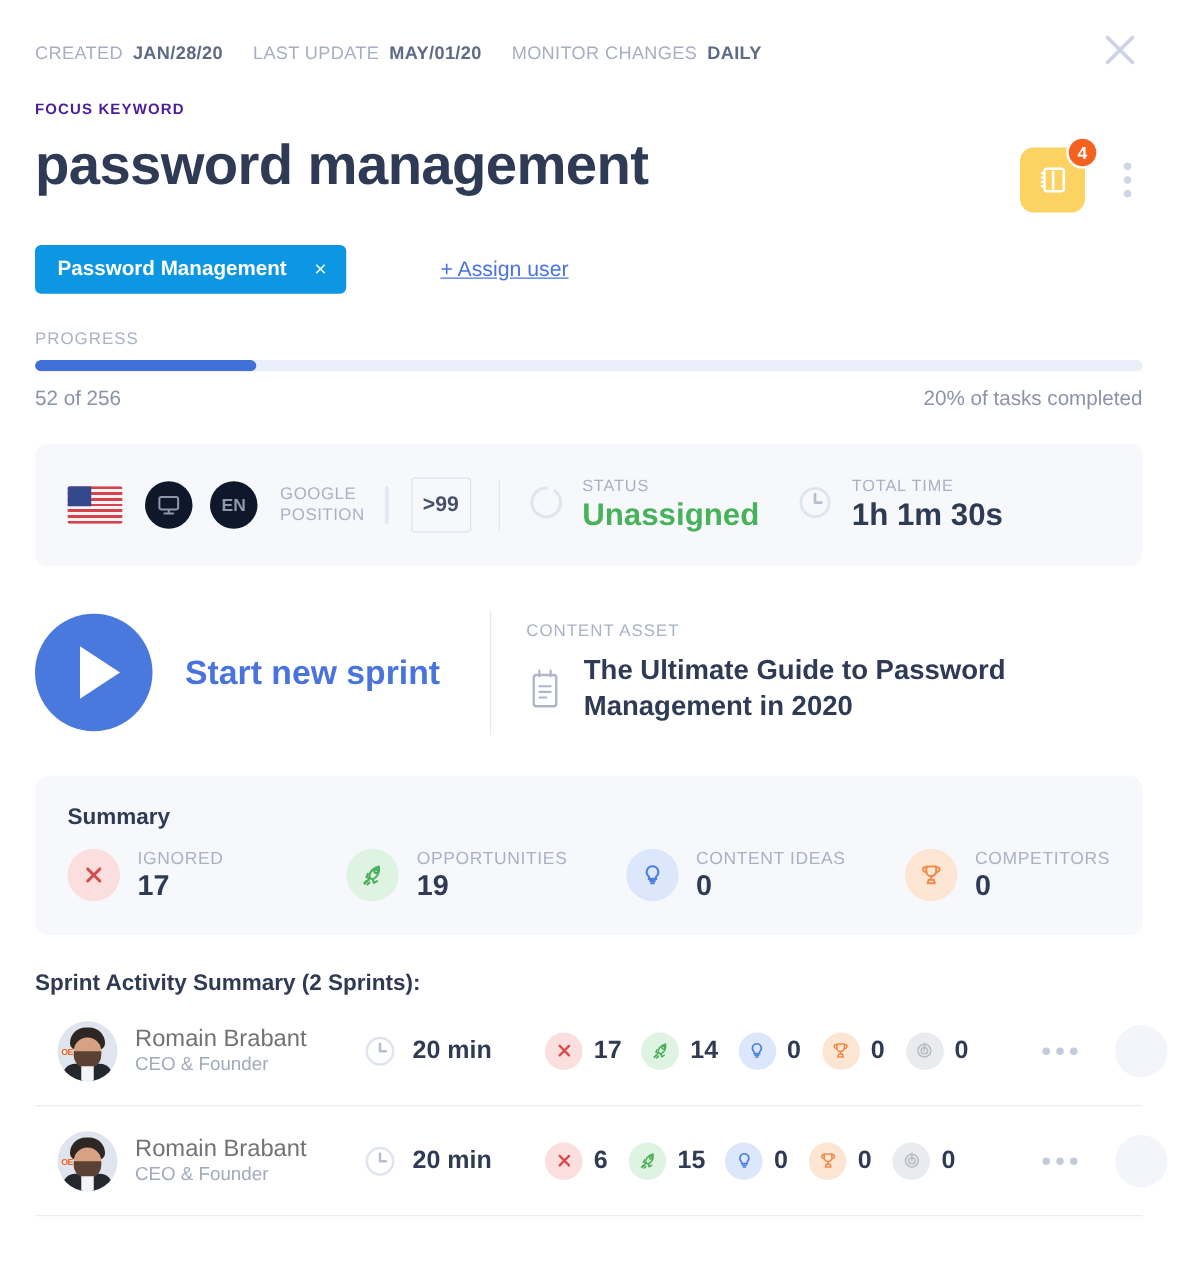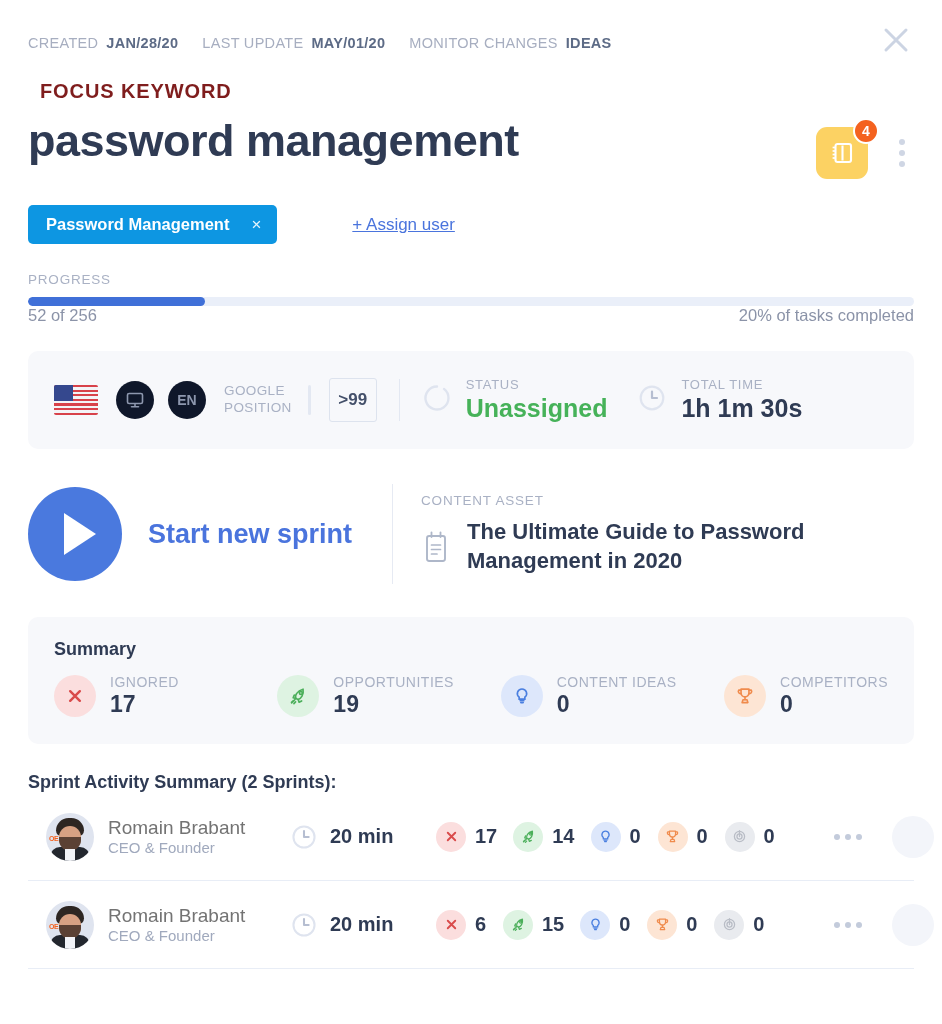--- a/index.html
+++ b/index.html
@@ -50,25 +50,24 @@
     display: flex;
     align-items: center;
     justify-content: center;
     cursor: pointer;
   }
   .close-btn svg { display: block; }
 
   
   .focus-label {
     margin-top: 18px;
-    font-size: 20px;
+    font-size: 12px;
     font-weight: 700;
     letter-spacing: .9px;
-    color: #7f1d1d;
-    margin-left: 12px;
+    color: #4c1d95;
   }
 
   .title-row {
     display: flex;
     align-items: flex-start;
     justify-content: space-between;
     margin-top: 14px;
   }
   .keyword-title {
     font-size: 45px;
@@ -140,20 +139,21 @@
   .progress-track {
     margin-top: 10px;
     height: 9px;
     border-radius: 5px;
     background: #eaeff9;
     overflow: hidden;
   }
   .progress-fill { height: 100%; background: #4070d8; border-radius: 5px; }
   .progress-foot {
     display: flex; justify-content: space-between;
+    margin-top: 13px;
     font-size: 16.5px;
     color: #8b93a8;
   }
 
   
   .info-bar {
     margin-top: 26px;
     height: 98px;
     background: #f7f8fb;
     border-radius: 10px;
@@ -335,21 +335,21 @@
 <body>
 
 <div class="page">
 
   <div class="meta-row">
     <span class="meta-label">CREATED</span>
     <span class="meta-value">JAN/28/20</span>
     <span class="meta-label">LAST UPDATE</span>
     <span class="meta-value">MAY/01/20</span>
     <span class="meta-label">MONITOR CHANGES</span>
-    <span class="meta-value">IDEAS</span>
+    <span class="meta-value">DAILY</span>
   </div>
 
   <div class="close-btn">
     <svg width="30" height="30" viewBox="0 0 30 30">
       <path d="M5 5 L25 25 M25 5 L5 25" stroke="#ccd4e3" stroke-width="3" stroke-linecap="round" fill="none"></path>
     </svg>
   </div>
 
   <div class="focus-label">FOCUS KEYWORD</div>
 

